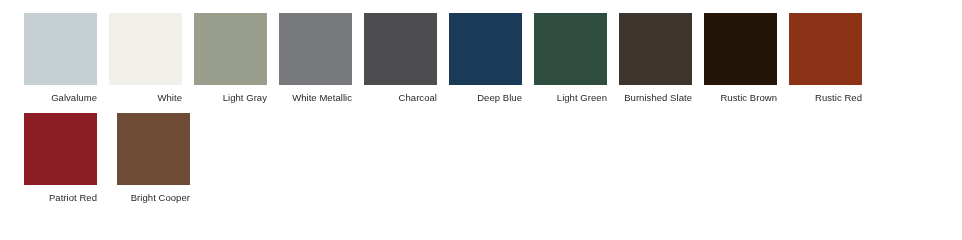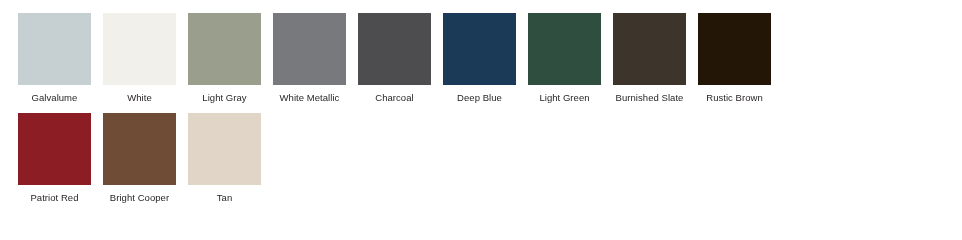--- a/index.html
+++ b/index.html
@@ -22,28 +22,28 @@
     background: #ffffff;
   }
   .swatch-row {
     display: flex;
     flex-direction: row;
     align-items: flex-start;
     padding-left: 12px;
     box-sizing: border-box;
   }
   #row-1 { padding-top: 13px; }
-  #row-2 { padding-top: 9px; }
+  #row-2 { padding-top: 9px; gap: 8px; }
 
   .swatch-cell {
     width: 85px;
     flex: 0 0 85px;
     display: flex;
     flex-direction: column;
-    align-items: center;
+    align-items: flex-end;
   }
   .swatch-chip {
     width: 73px;
     height: 72px;
     display: block;
     background: #cccccc;
   }
   .swatch-label {
     margin-top: 7px;
     font-size: 9.5px;
@@ -100,36 +100,36 @@
     <div class="swatch-cell">
       <span class="swatch-chip" style="background:#3d352c;"></span>
       <span class="swatch-label">Burnished Slate</span>
     </div>
 
     <div class="swatch-cell">
       <span class="swatch-chip" style="background:#231607;"></span>
       <span class="swatch-label">Rustic Brown</span>
     </div>
 
+    <div class="swatch-cell">
+      <span class="swatch-chip" style="background:#8c3317;"></span>
+      <span class="swatch-label">Rustic Red</span>
+    </div>
 
   </div>
 
   <div class="swatch-row" id="row-2">
 
     <div class="swatch-cell">
       <span class="swatch-chip" style="background:#8c1d24;"></span>
       <span class="swatch-label">Patriot Red</span>
     </div>
 
     <div class="swatch-cell">
       <span class="swatch-chip" style="background:#6f4c35;"></span>
       <span class="swatch-label">Bright Cooper</span>
     </div>
 
-    <div class="swatch-cell">
-      <span class="swatch-chip" style="background:#e0d5c6;"></span>
-      <span class="swatch-label">Tan</span>
-    </div>
 
 
   </div>
 
 </div>
 
 </body></html>

